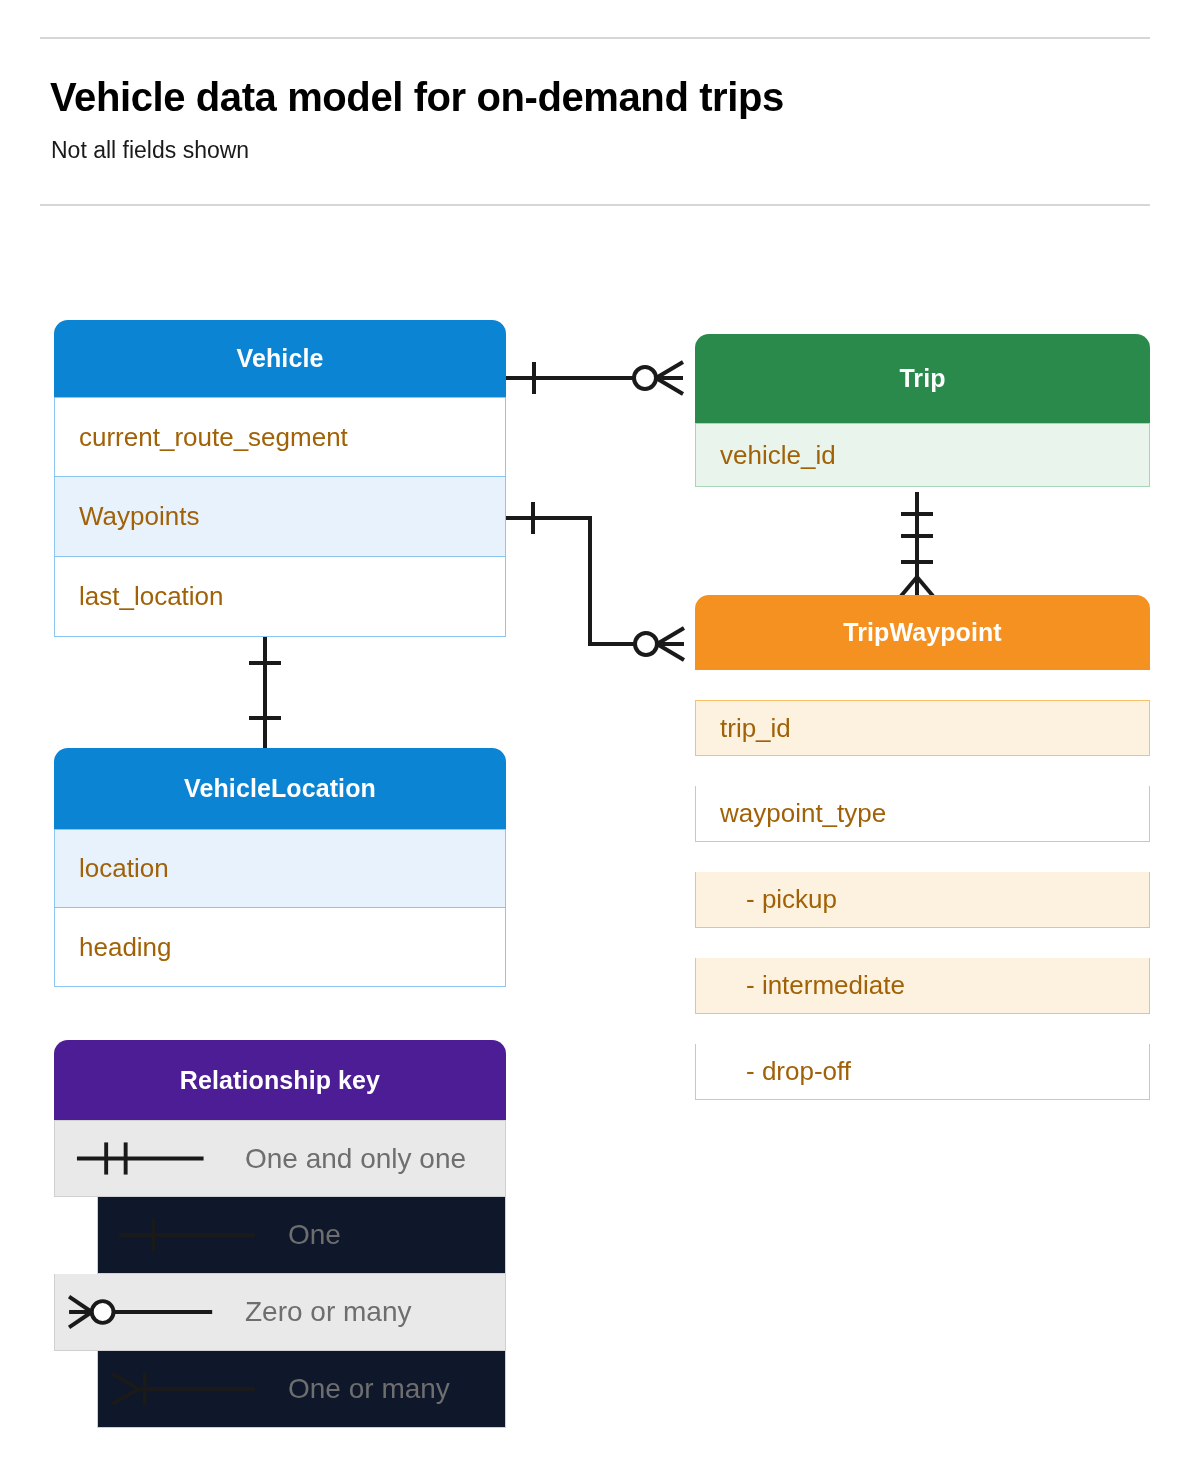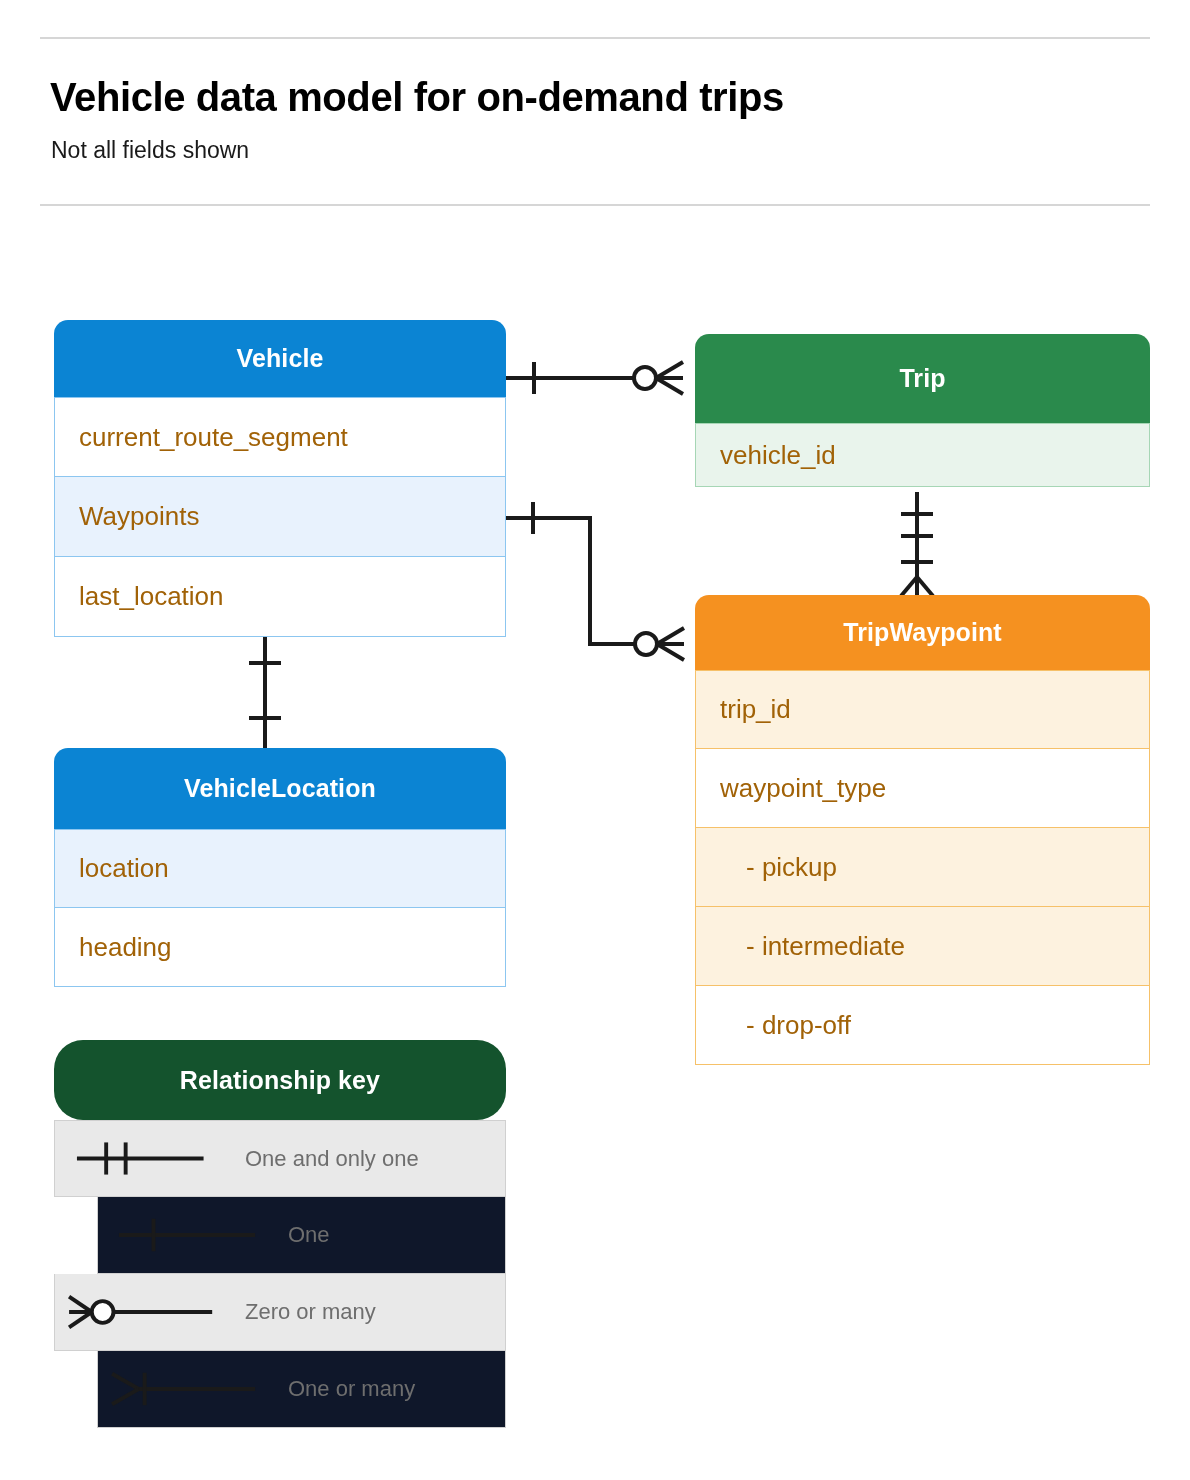--- a/index.html
+++ b/index.html
@@ -103,48 +103,48 @@
   .theme-green .entity-row { border-color: #a6d6b5; }
   .theme-green .entity-row.alt  { background: #e9f4ec; }
 
   
   .theme-orange .entity-header { background: #f59120; }
   .theme-orange .entity-row { border-color: #f6c169; }
   .theme-orange .entity-row.alt  { background: #fdf2df; }
   .theme-orange .entity-row.base { background: #ffffff; }
 
   
-  .theme-grey .entity-header { background: #14532d; border-radius: 29px; }
+  .theme-grey .entity-header { background: #4c1d95; }
   .theme-grey .entity-row { border-color: #d0d0d0; }
   .theme-grey .entity-row.alt  { background: #e9e9e9; }
   .theme-grey .entity-row.base { background: #0f172a; margin-left: 43px; }
 
   
   #entity-vehicle          { left: 42px;  top: 320px; width: 464px; }
   #entity-vehicle .entity-header { height: 77px; }
   #entity-vehicle .entity-row    { height: 80px; }
 
   #entity-vehiclelocation  { left: 42px;  top: 748px; width: 464px; }
   #entity-vehiclelocation .entity-header { height: 81px; }
   #entity-vehiclelocation .entity-row    { height: 79px; }
 
   #entity-trip             { left: 683px; top: 334px; width: 467px; }
   #entity-trip .entity-header { height: 89px; }
   #entity-trip .entity-row    { height: 64px; }
 
   #entity-tripwaypoint     { left: 683px; top: 595px; width: 467px; }
   #entity-tripwaypoint .entity-header { height: 75px; }
-  #entity-tripwaypoint .entity-row    { height: 79px; }
+  #entity-tripwaypoint .entity-row    { height: 56px; margin-top: 30px; }
 
   #legend-card             { left: 42px;  top: 1040px; width: 464px; }
   #legend-card .entity-header { height: 80px; font-size: 25px; }
   #legend-card .entity-row {
     height: 77px;
     padding-left: 0;
-    font-size: 22px;
+    font-size: 28px;
     color: #6e6e6e;
     display: flex;
     align-items: center;
   }
   .legend-glyph {
     width: 190px;
     flex: 0 0 190px;
     height: 100%;
     display: block;
   }

